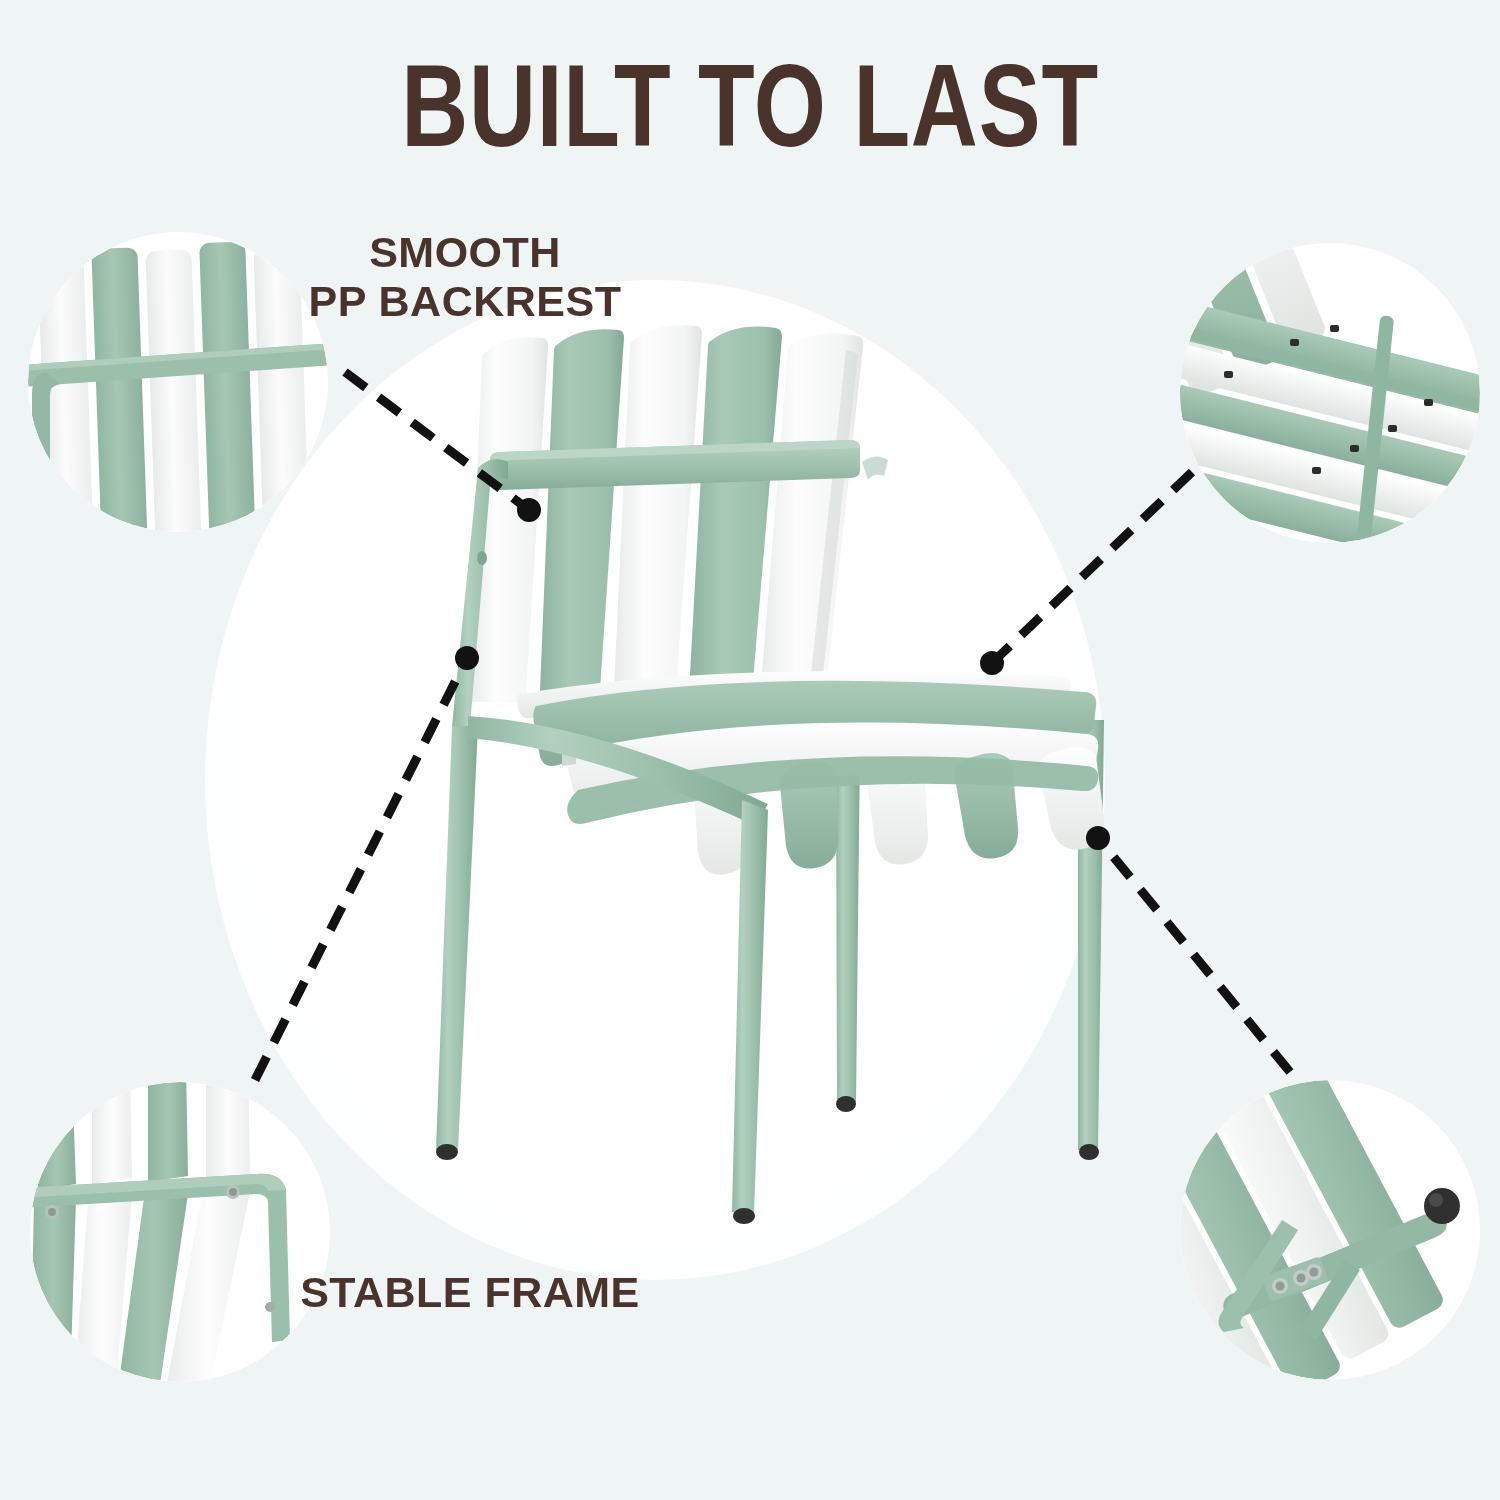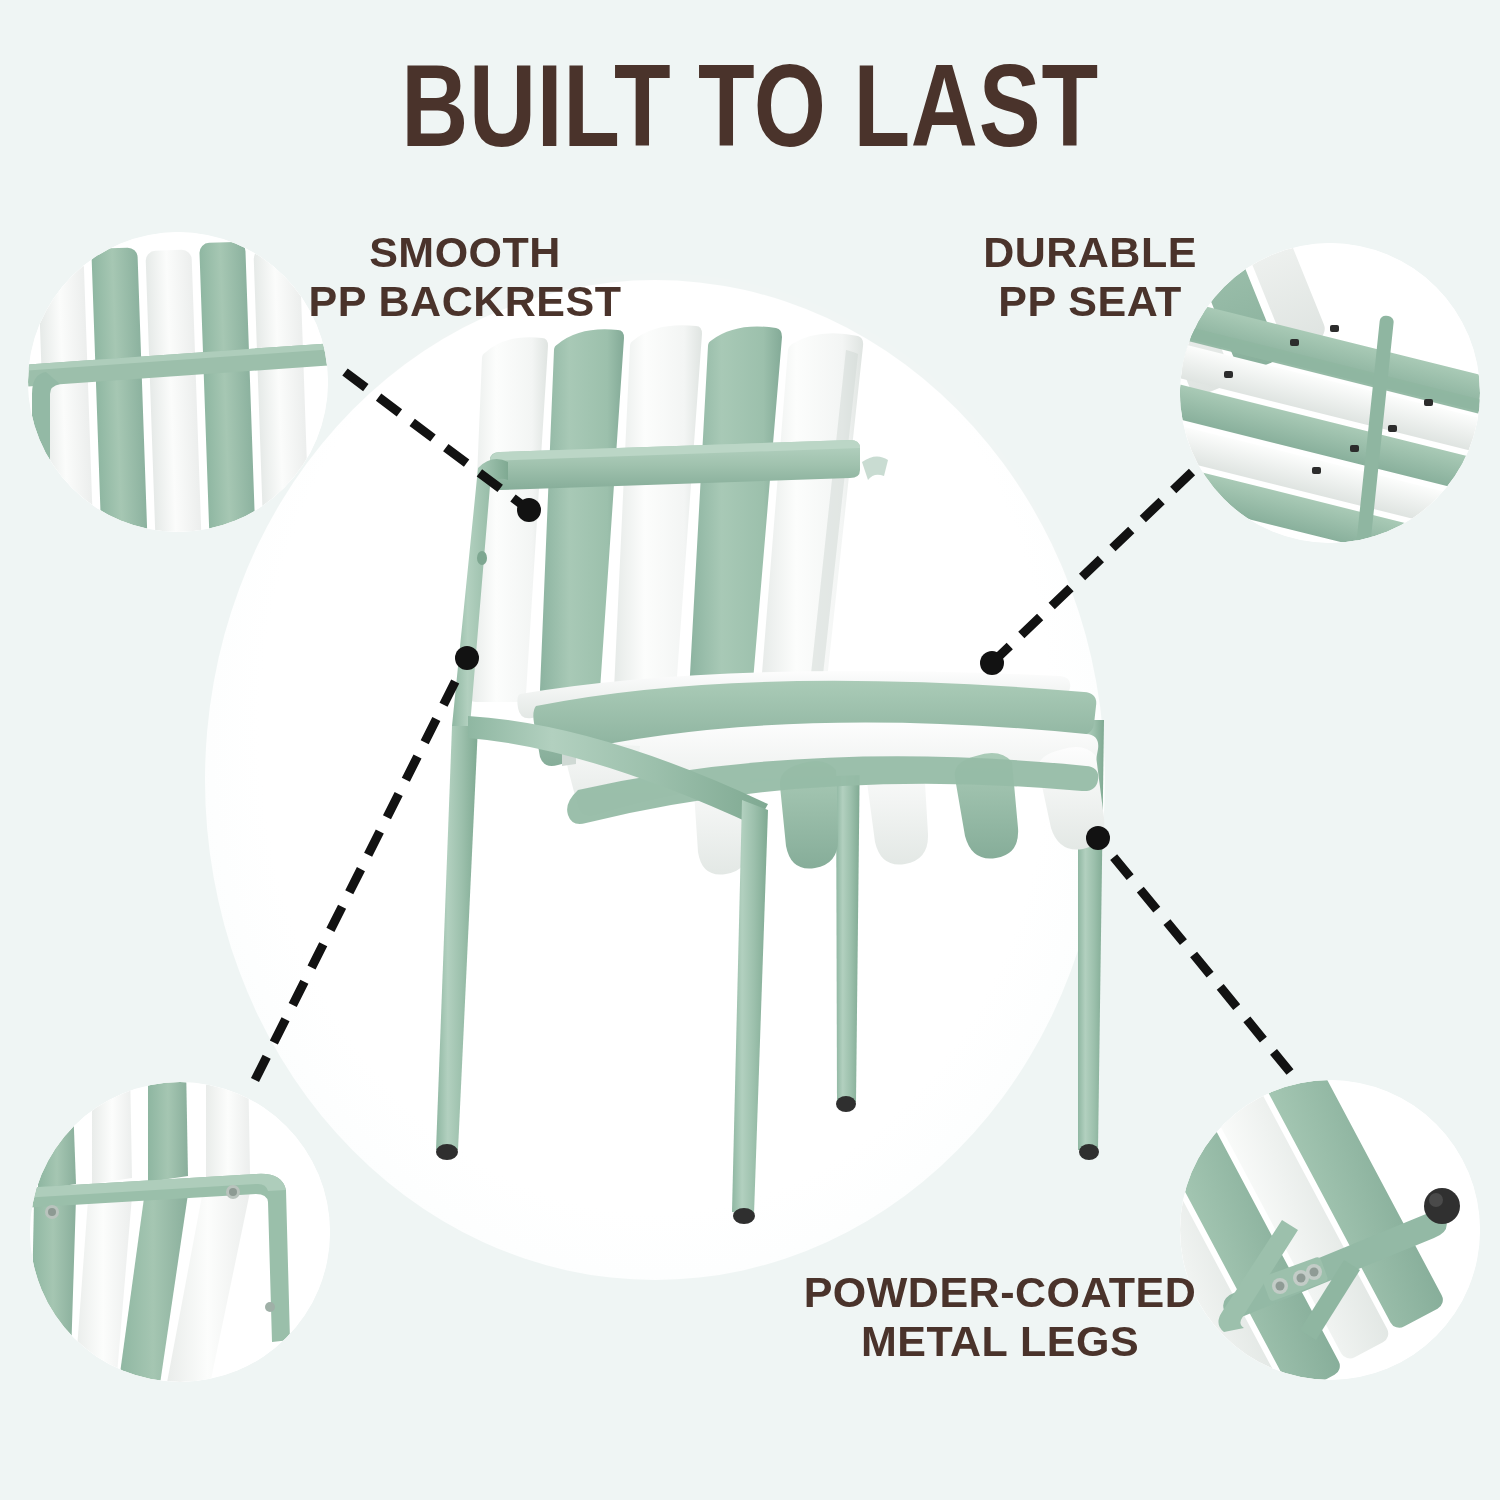--- a/index.html
+++ b/index.html
@@ -399,18 +399,15 @@
     <g fill="#121212">
       <circle cx="529" cy="510" r="12"></circle>
       <circle cx="992" cy="663" r="12"></circle>
       <circle cx="467" cy="658" r="12"></circle>
       <circle cx="1098" cy="838" r="12"></circle>
     </g>
   </svg>
 
   <div class="flabel" id="label-backrest">SMOOTH
 PP BACKREST</div>
-  <div class="flabel" id="label-seat">DURABLE
-PP SEAT</div>
-  <div class="flabel" id="label-legs">POWDER-COATED
-METAL LEGS</div>
+  <div class="flabel" id="label-frame">STABLE FRAME</div>
 
 </div>
 
 </body></html>

